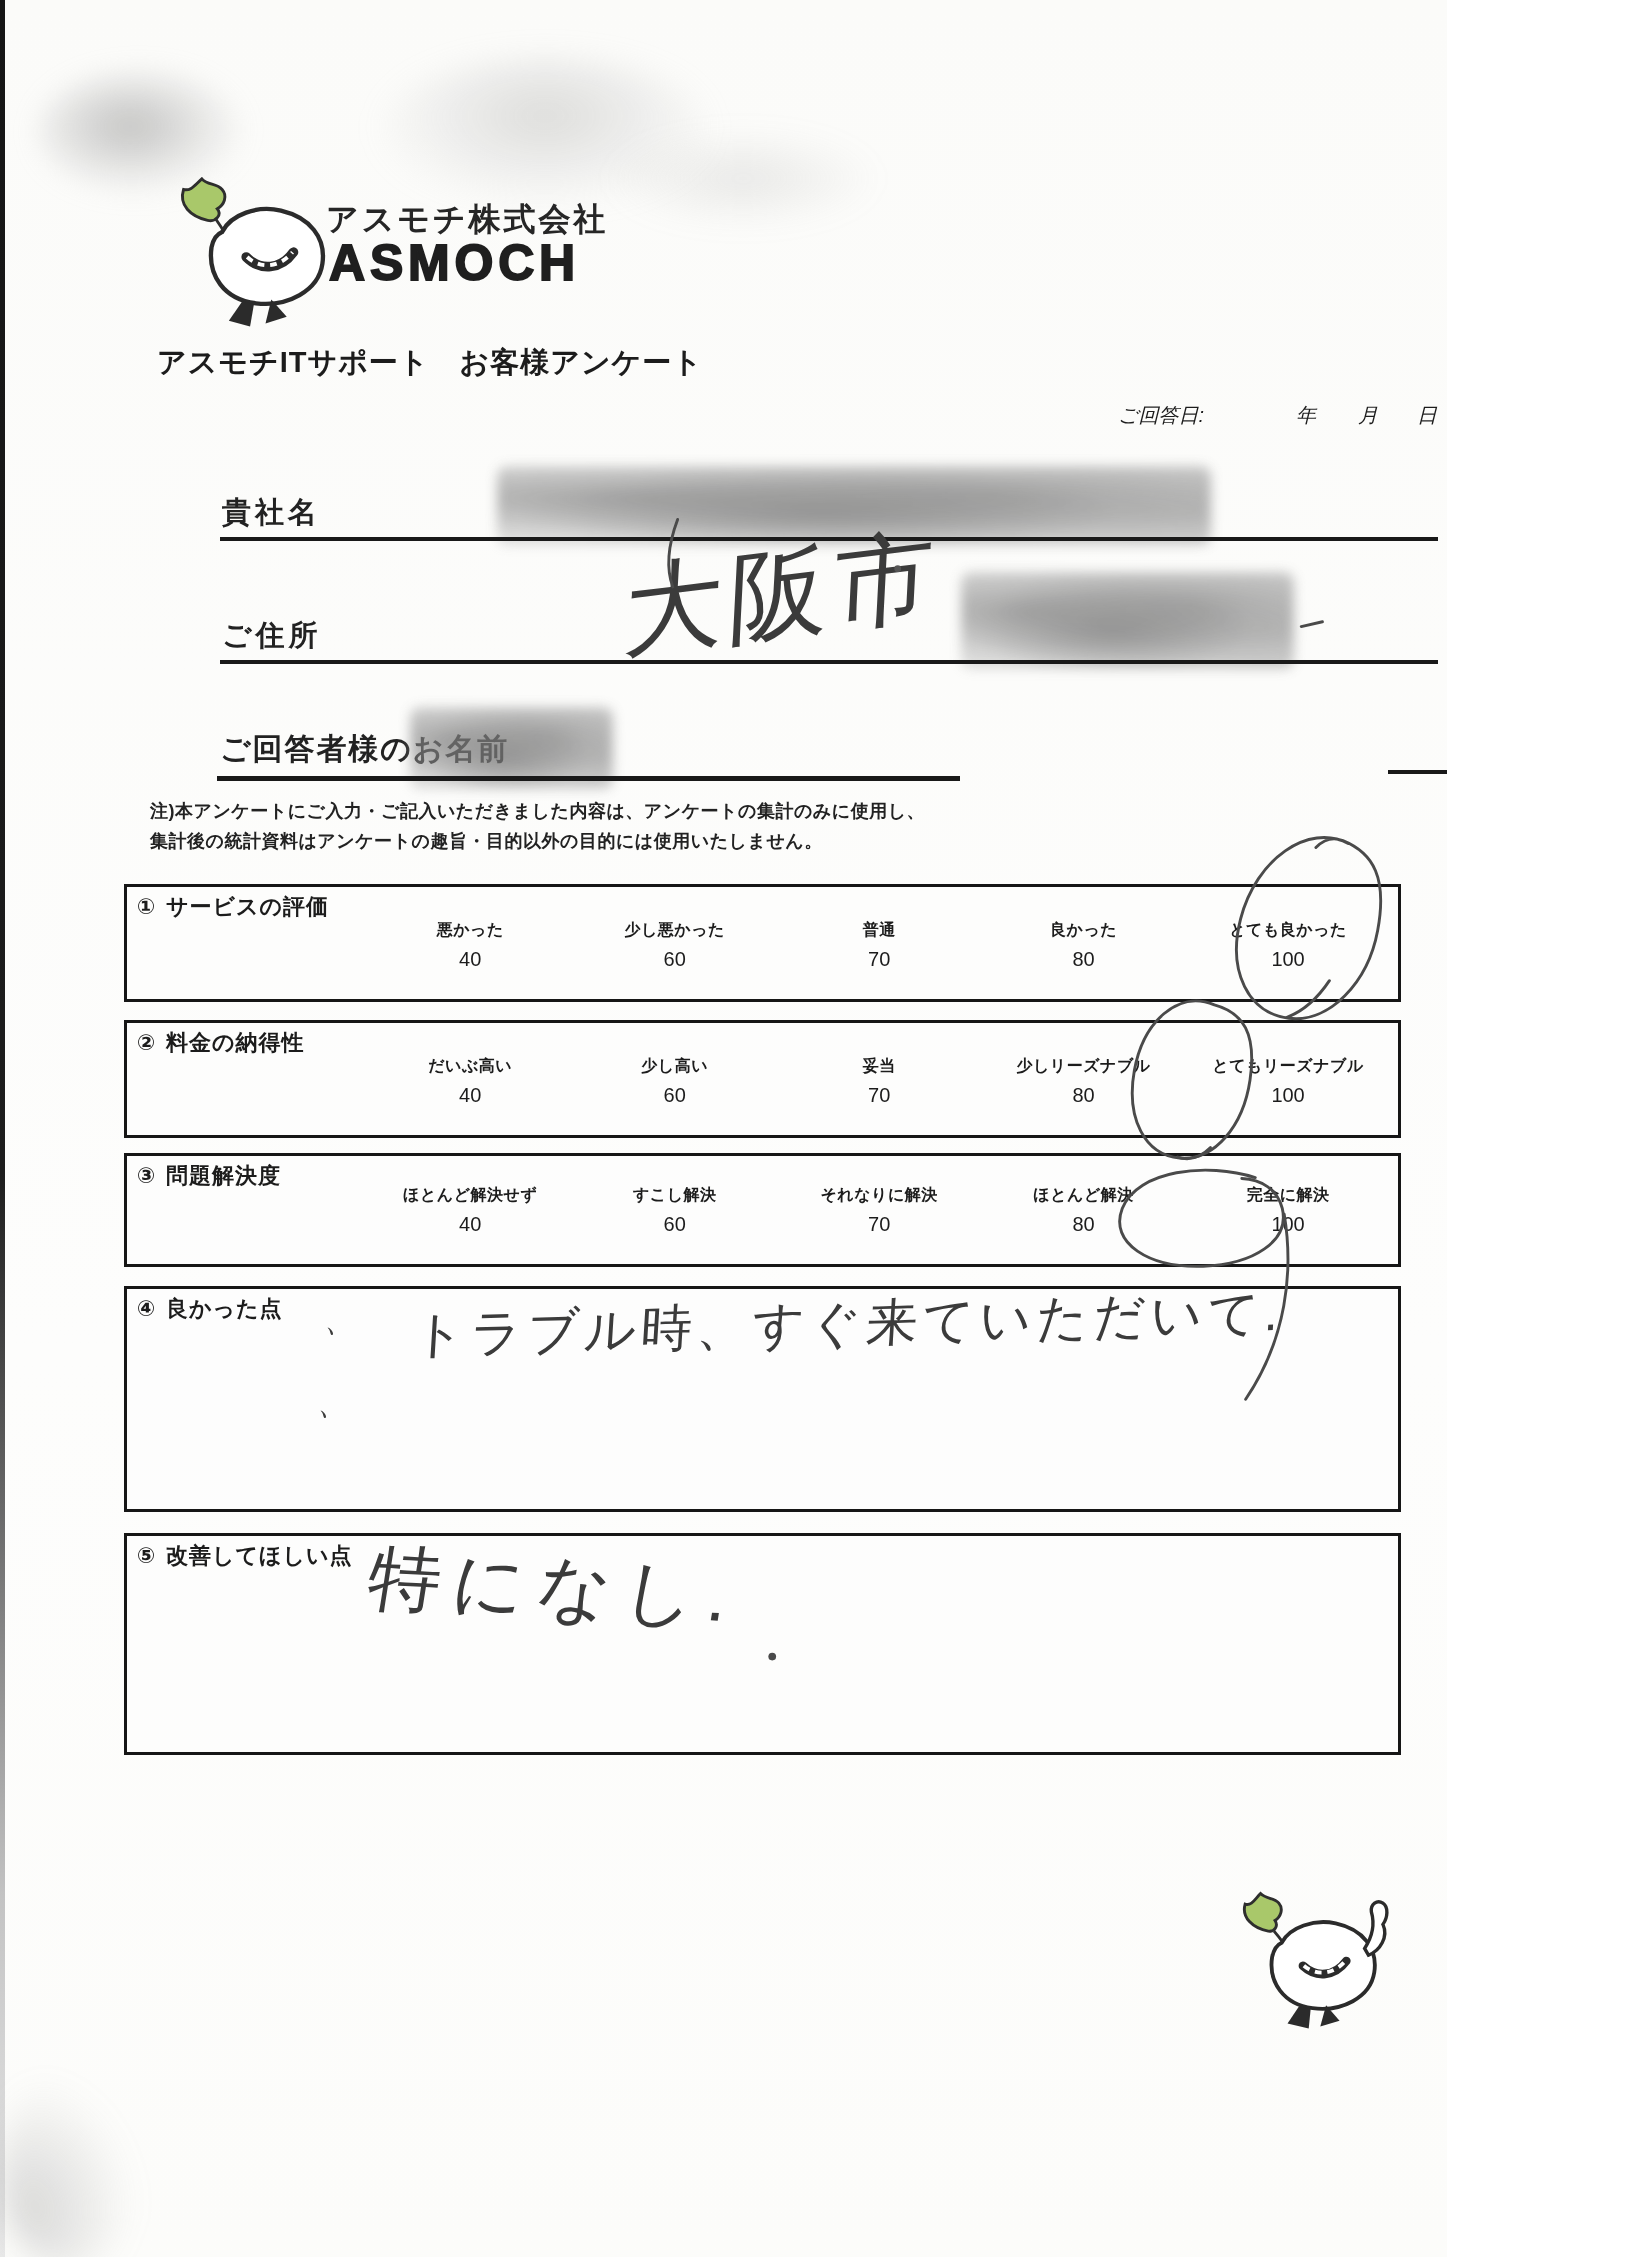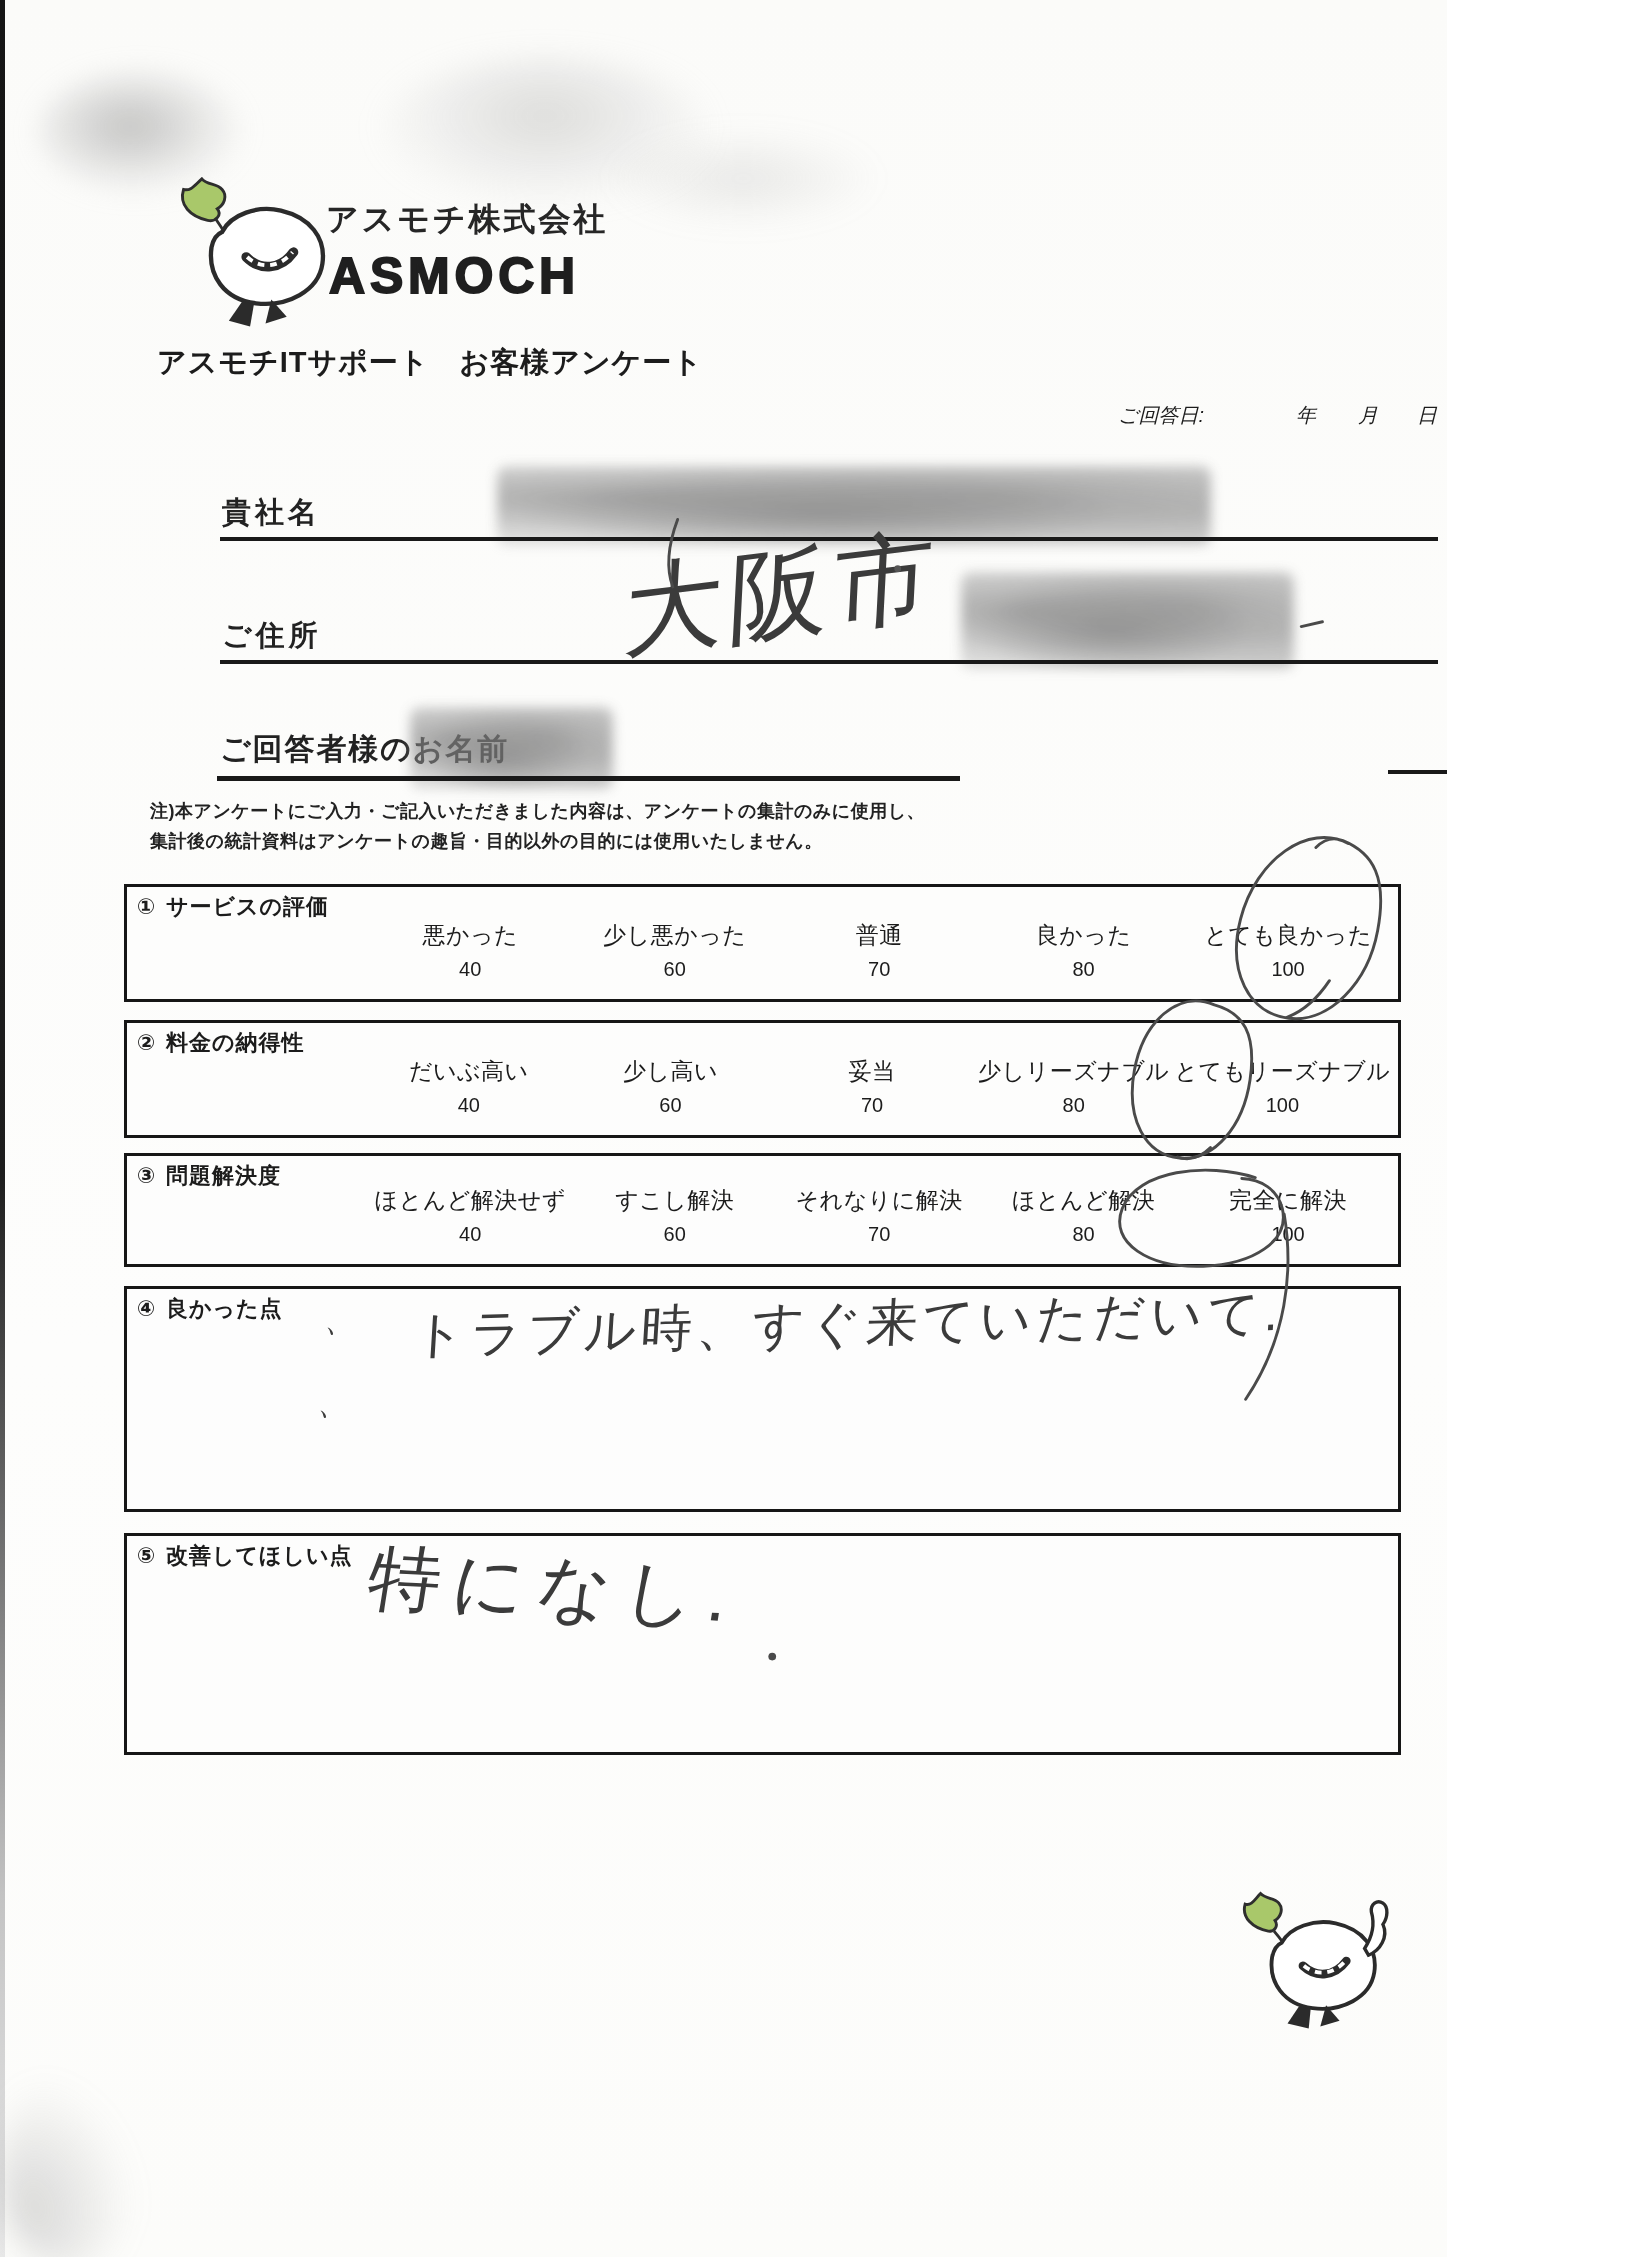--- a/index.html
+++ b/index.html
@@ -16,21 +16,21 @@
   .blob1{left:39px;top:72px;width:203px;height:121px;
     background:radial-gradient(ellipse at 45% 45%,rgba(140,140,140,.5),rgba(190,190,190,.22) 55%,transparent 75%);filter:blur(12.6px);}
   .blob2{left:381px;top:58px;width:328px;height:145px;
     background:radial-gradient(ellipse at 50% 40%,rgba(150,150,150,.30),rgba(200,200,200,.15) 55%,transparent 78%);filter:blur(14.5px);}
   .blob3{left:608px;top:130px;width:270px;height:97px;
     background:radial-gradient(ellipse,rgba(160,160,160,.20),transparent 72%);filter:blur(12.6px);}
   .blob4{left:0px;top:2076px;width:135px;height:193px;
     background:radial-gradient(ellipse at 20% 70%,rgba(150,150,150,.35),transparent 70%);filter:blur(15.4px);}
   
   .logo-jp{left:326px;top:203px;font-size:32px;font-weight:700;letter-spacing:2.9px;color:#262626;line-height:1;}
-  .logo-en{left:329px;top:251px;font-size:50px;font-weight:800;letter-spacing:4.8px;color:#1f1f1f;line-height:1;
+  .logo-en{left:329px;top:238px;font-size:50px;font-weight:800;letter-spacing:4.8px;color:#1f1f1f;line-height:1;
     -webkit-text-stroke:1.9px #1f1f1f;}
   .form-title{left:157px;top:345px;font-size:29px;font-weight:700;letter-spacing:1px;line-height:1.2;}
   
   .date-row{left:1118px;top:403px;font-size:20px;font-weight:500;line-height:1.2;white-space:nowrap;font-style:italic;}
   .date-row .u-year{margin-left:92px;}
   .date-row .u-month{margin-left:42px;}
   .date-row .u-day{margin-left:39px;}
   
   .field-label{font-size:29px;font-weight:600;letter-spacing:3.9px;line-height:1.1;color:#222;}
   .rule{background:#191919;}
@@ -42,21 +42,21 @@
     radial-gradient(ellipse at 90% 60%,rgba(150,150,150,.6),transparent 65%),
     linear-gradient(90deg,rgba(175,175,175,.5),rgba(155,155,155,.55));
     filter:blur(5.8px);border-radius:9.7px;opacity:.8;}
   .note{font-size:18px;font-weight:700;letter-spacing:0.5px;line-height:1.2;color:#222;}
   
   .qbox{position:absolute;left:124px;width:1271px;border:3.9px solid #161616;background:rgba(255,255,255,.25);}
   .q-header{position:absolute;left:9.7px;top:4.8px;display:flex;gap:9.7px;align-items:baseline;
     font-size:22px;font-weight:600;letter-spacing:1px;white-space:nowrap;}
   .opts{position:absolute;left:241px;right:7.7px;top:33px;display:grid;grid-template-columns:repeat(5,1fr);}
   .opt{text-align:center;}
-  .opt-label{font-size:23px;font-weight:400;letter-spacing:0.5px;white-space:nowrap;}
+  .opt-label{font-size:16px;font-weight:700;letter-spacing:0.5px;white-space:nowrap;}
   .opt-score{font-size:20px;font-weight:500;margin-top:6.8px;}
   
   .hand{color:#3b3b3b;line-height:1;white-space:nowrap;}
   .hand-address{left:623px;top:543px;font-size:100px;letter-spacing:5.8px;transform:rotate(-7deg) skewX(-10deg);}
   .hand-q4{left:413px;top:1298px;font-size:51px;letter-spacing:4.8px;transform:rotate(-1.5deg) skewX(-5deg);}
   .hand-q5{left:369px;top:1551px;font-size:72px;letter-spacing:11.6px;transform:rotate(3deg) skewX(-6deg);}
   .hand-mark{font-size:33px;transform:rotate(12deg);}
   .mark1{left:326px;top:1305px;}
   .mark2{left:319px;top:1388px;}
   .thanks{left:546px;top:1931px;font-size:41px;font-weight:700;letter-spacing:1px;line-height:1.1;}

